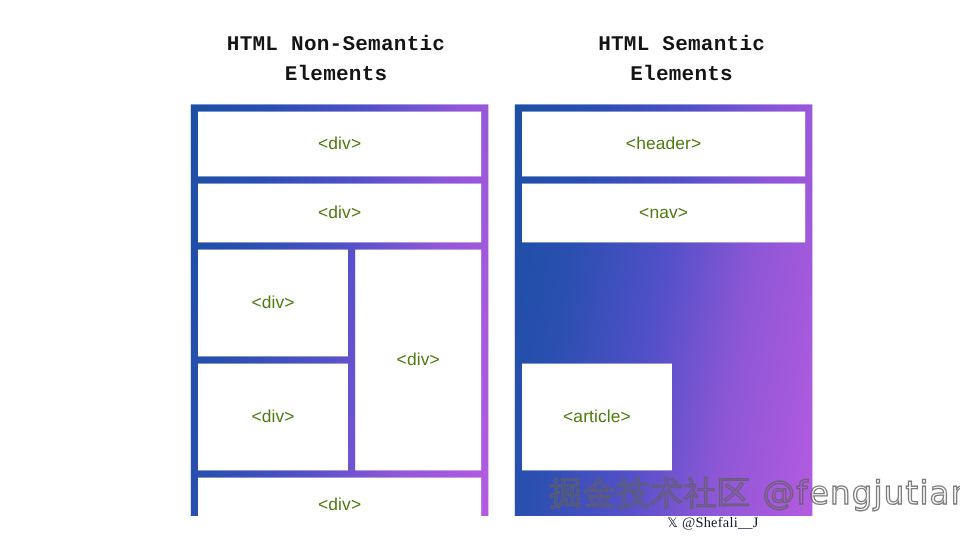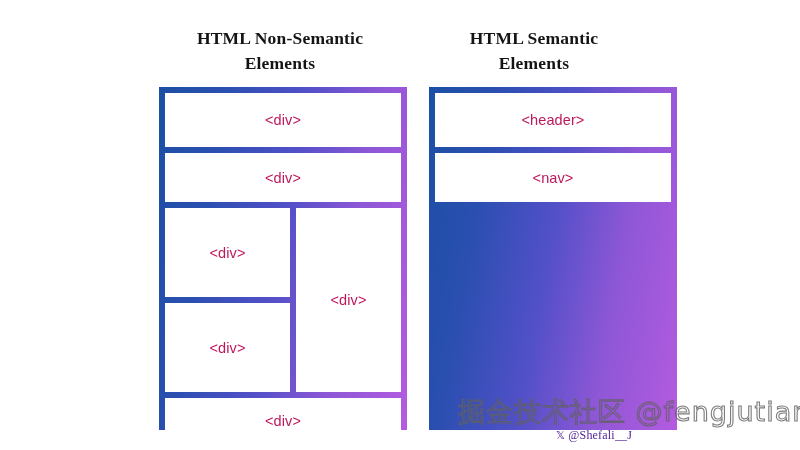--- a/index.html
+++ b/index.html
@@ -18,29 +18,29 @@
   .stage {
     position: absolute;
     inset: 0;
     background: #ffffff;
   }
 
   
   .title {
     position: absolute;
     text-align: center;
-    font-family: Liberation Serif, serif;
+    font-family: Liberation Mono, monospace;
     font-weight: bold;
     font-size: 17.5px;
     line-height: 25px;
     color: #141414;
     letter-spacing: 0.2px;
   }
   #title-left  { left: 160px; top: 26px; width: 240px; }
-  #title-right { left: 414px; top: 26px; width: 240px; }
+  #title-right { left: 448px; top: 26px; width: 240px; }
 
   
   .panel {
     position: absolute;
     top: 87px;
     width: 248px;
     height: 343px;
     box-sizing: border-box;
     padding: 6px;
     background: linear-gradient(100deg, #1c4fa4 0%, #2a4fb0 22%, #5250c8 48%, #8d57d6 72%, #b45be0 100%);
@@ -59,21 +59,21 @@
     position: absolute;
     background: #ffffff;
     display: flex;
     align-items: center;
     justify-content: center;
     box-sizing: border-box;
   }
   .cell-label {
     font-family: "Liberation Sans", sans-serif;
     font-size: 14.5px;
-    color: #be185d;
+    color: #4d7c0f;
     white-space: nowrap;
     letter-spacing: 0.1px;
   }
 
   
   .c-header  { left: 0;     top: 0;    width: 236px; height: 54px; }
   .c-nav     { left: 0;     top: 60px; width: 236px; height: 49px; }
   .c-section { left: 0;     top: 115px; width: 125px; height: 89px; }
   .c-article { left: 0;     top: 210px; width: 125px; height: 89px; }
   .c-aside   { left: 131px; top: 115px; width: 105px; height: 184px; }
@@ -93,21 +93,21 @@
     white-space: nowrap;
     pointer-events: none;
   }
   .credit {
     position: absolute;
     left: 556px;
     top: 427px;
     font-family: "Liberation Serif", serif;
     font-size: 12px;
     line-height: 16px;
-    color: #4c1d95;
+    color: #0f172a;
     white-space: nowrap;
     letter-spacing: 0.2px;
   }
   .credit .x-glyph { font-family: "DejaVu Sans", sans-serif; font-size: 11px; }
 </style>
 </head>
 <body>
 
 <div class="stage">
 
@@ -145,20 +145,23 @@
   </div>
 
   <div class="panel" id="panel-semantic">
     <div class="panel-inner">
       <div class="cell c-header">
         <span class="cell-label">&lt;header&gt;</span>
       </div>
       <div class="cell c-nav">
         <span class="cell-label">&lt;nav&gt;</span>
       </div>
+      <div class="cell c-article">
+        <span class="cell-label">&lt;article&gt;</span>
+      </div>
     </div>
   </div>
 
   <div class="watermark-cn">掘金技术社区 @fengjutian</div>
 
   <div class="credit">
     <span class="x-glyph">𝕏</span>
     <span>@Shefali__J</span>
   </div>
 

